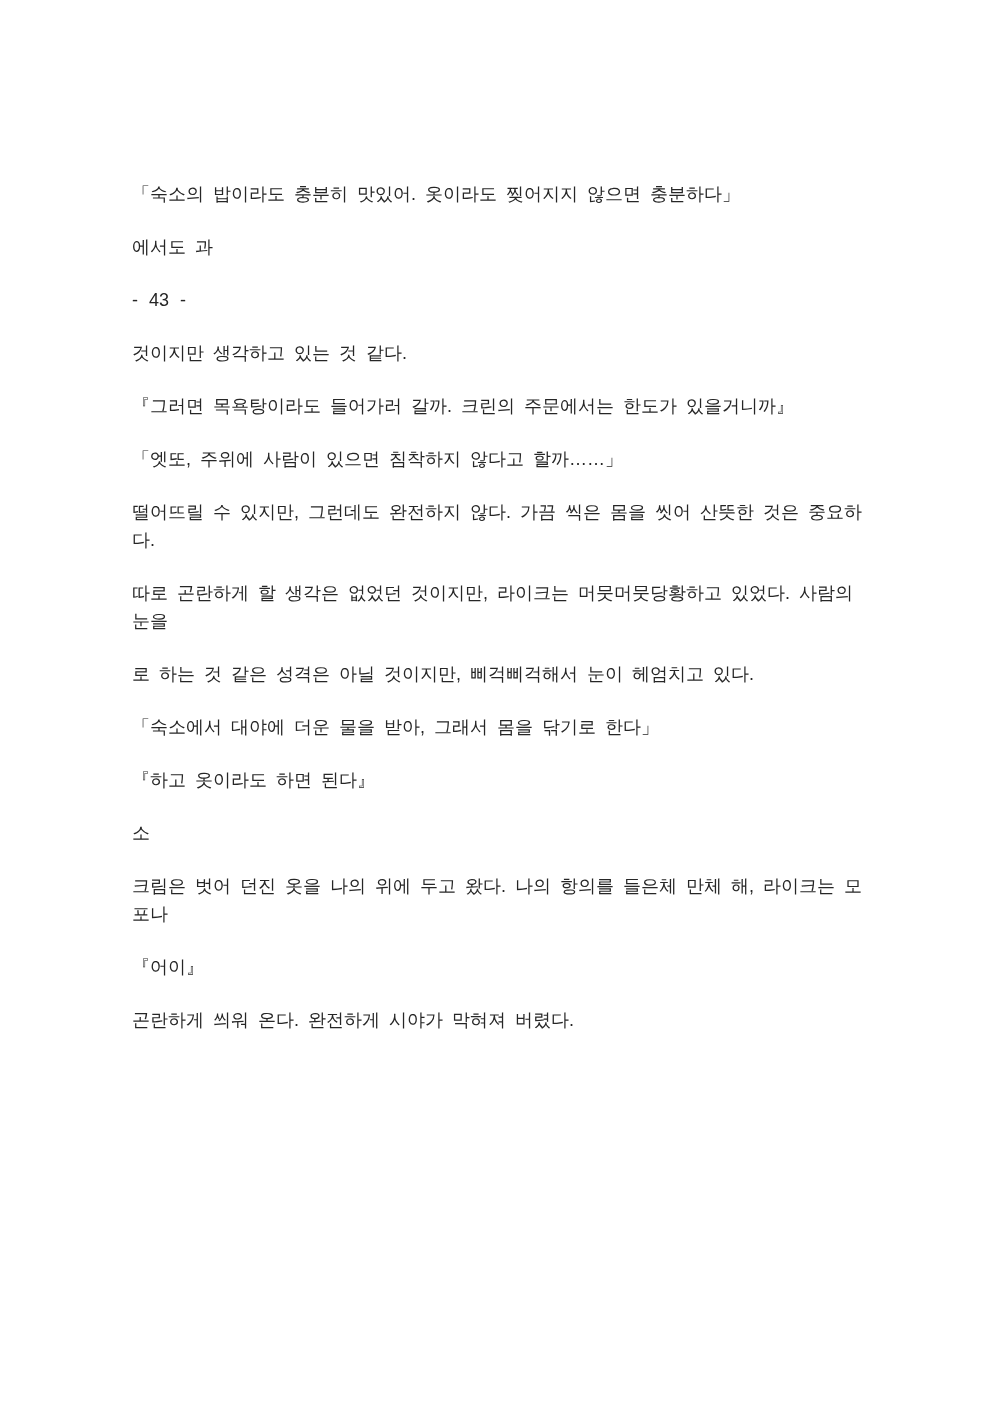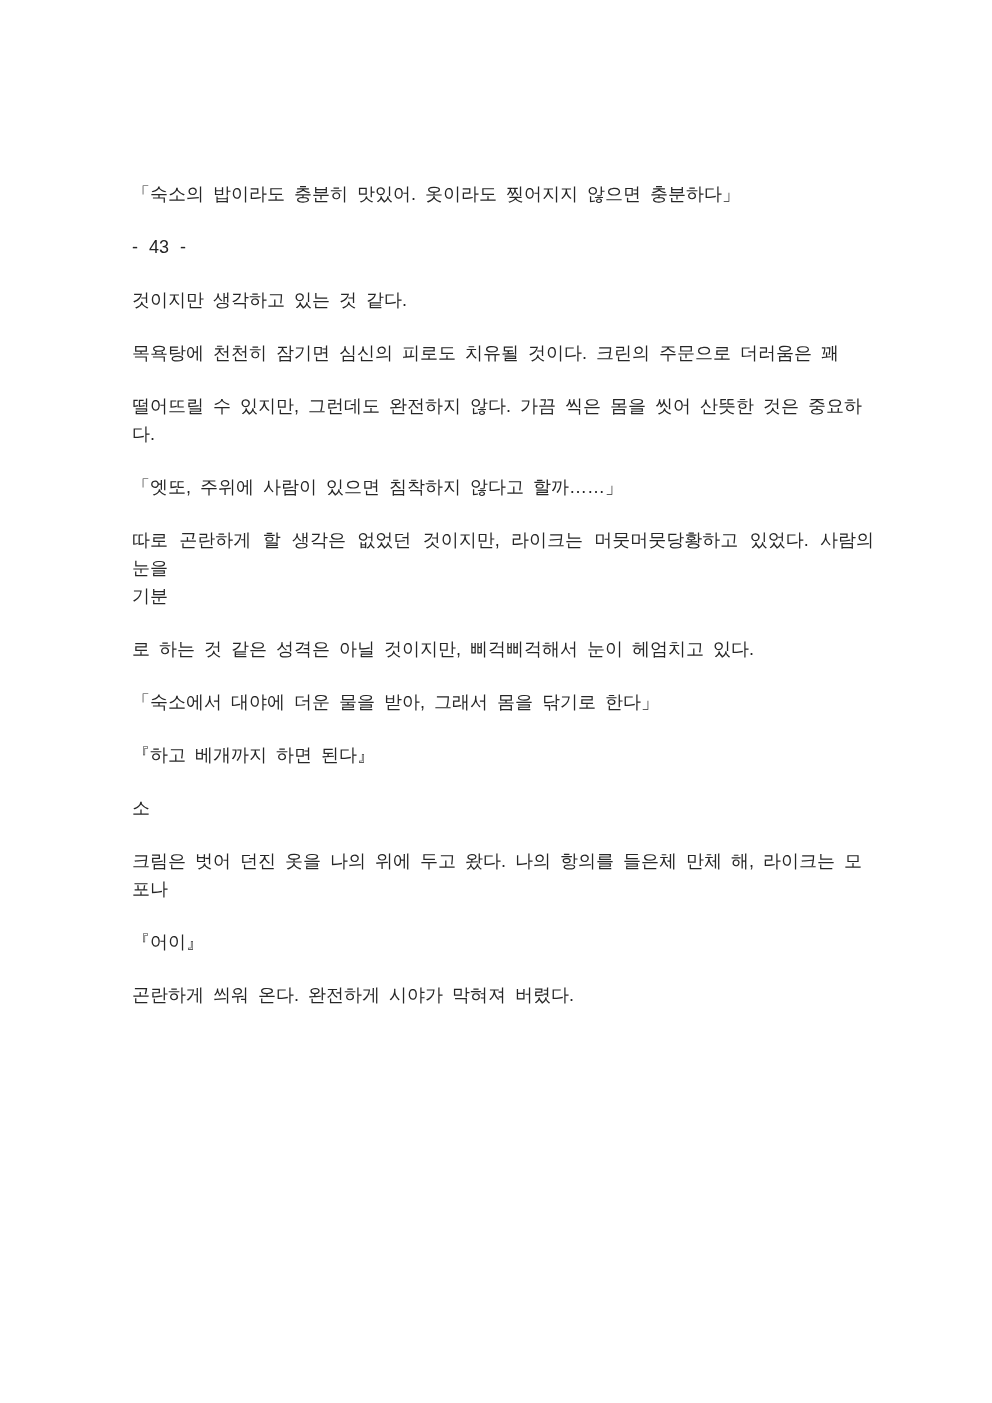--- a/index.html
+++ b/index.html
@@ -42,48 +42,48 @@
 </style>
 </head>
 <body>
 
 <div class="page" data-name="document-page">
   <div data-name="document-body">
       <div class="para" data-name="paragraph">
         <div class="line" data-name="text-line">「숙소의 밥이라도 충분히 맛있어. 옷이라도 찢어지지 않으면 충분하다」</div>
       </div>
       <div class="para" data-name="paragraph">
+        <div class="line" data-name="text-line">에서도 과</div>
       </div>
       <div class="para" data-name="page-number">
         <div class="line" data-name="text-line">- 43 -</div>
       </div>
       <div class="para" data-name="paragraph">
         <div class="line" data-name="text-line">것이지만 생각하고 있는 것 같다.</div>
       </div>
       <div class="para" data-name="paragraph">
-        <div class="line" data-name="text-line">목욕탕에 천천히 잠기면 심신의 피로도 치유될 것이다. 크린의 주문으로 더러움은 꽤</div>
+        <div class="line" data-name="text-line">『그러면 목욕탕이라도 들어가러 갈까. 크린의 주문에서는 한도가 있을거니까』</div>
+      </div>
+      <div class="para" data-name="paragraph">
+        <div class="line" data-name="text-line">「엣또, 주위에 사람이 있으면 침착하지 않다고 할까……」</div>
       </div>
       <div class="para" data-name="paragraph">
         <div class="line" data-name="text-line">떨어뜨릴 수 있지만, 그런데도 완전하지 않다. 가끔 씩은 몸을 씻어 산뜻한 것은 중요하다.</div>
       </div>
       <div class="para" data-name="paragraph">
-        <div class="line" data-name="text-line">「엣또, 주위에 사람이 있으면 침착하지 않다고 할까……」</div>
-      </div>
-      <div class="para" data-name="paragraph">
         <div class="line" data-name="text-line">따로 곤란하게 할 생각은 없었던 것이지만, 라이크는 머뭇머뭇당황하고 있었다. 사람의 눈을</div>
-        <div class="line" data-name="text-line">기분</div>
       </div>
       <div class="para" data-name="paragraph">
         <div class="line" data-name="text-line">로 하는 것 같은 성격은 아닐 것이지만, 삐걱삐걱해서 눈이 헤엄치고 있다.</div>
       </div>
       <div class="para" data-name="paragraph">
         <div class="line" data-name="text-line">「숙소에서 대야에 더운 물을 받아, 그래서 몸을 닦기로 한다」</div>
       </div>
       <div class="para" data-name="paragraph">
-        <div class="line" data-name="text-line">『하고 베개까지 하면 된다』</div>
+        <div class="line" data-name="text-line">『하고 옷이라도 하면 된다』</div>
       </div>
       <div class="para" data-name="paragraph">
         <div class="line" data-name="text-line">소</div>
       </div>
       <div class="para" data-name="paragraph">
         <div class="line" data-name="text-line">크림은 벗어 던진 옷을 나의 위에 두고 왔다. 나의 항의를 들은체 만체 해, 라이크는 모포나</div>
       </div>
       <div class="para" data-name="paragraph">
         <div class="line" data-name="text-line">『어이』</div>
       </div>

